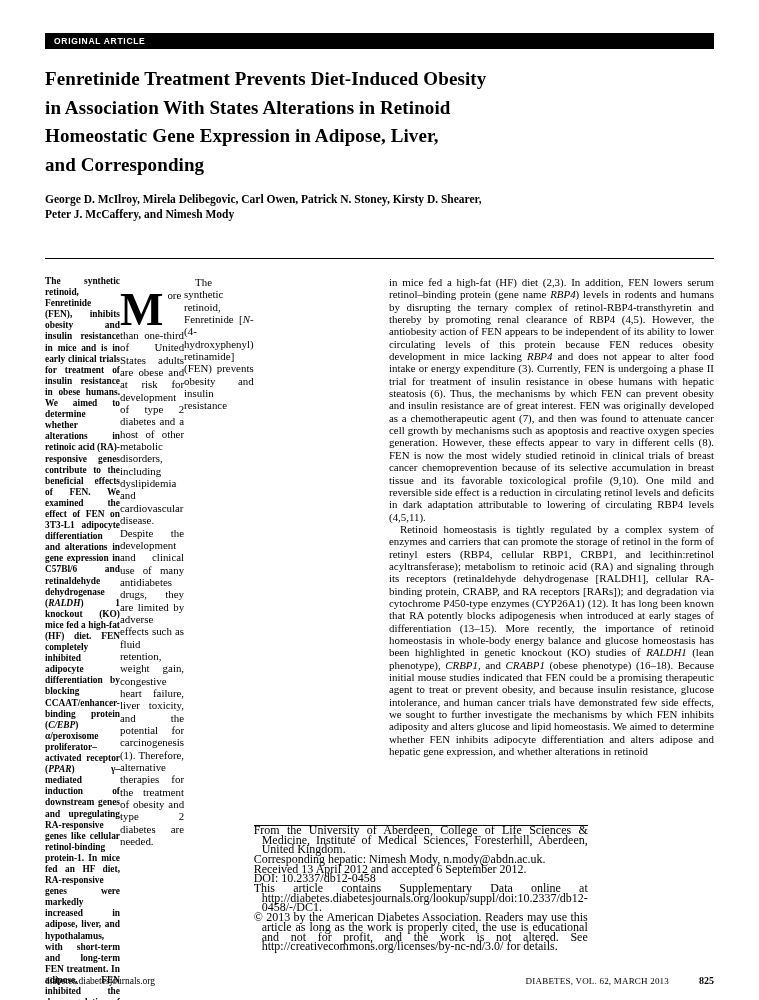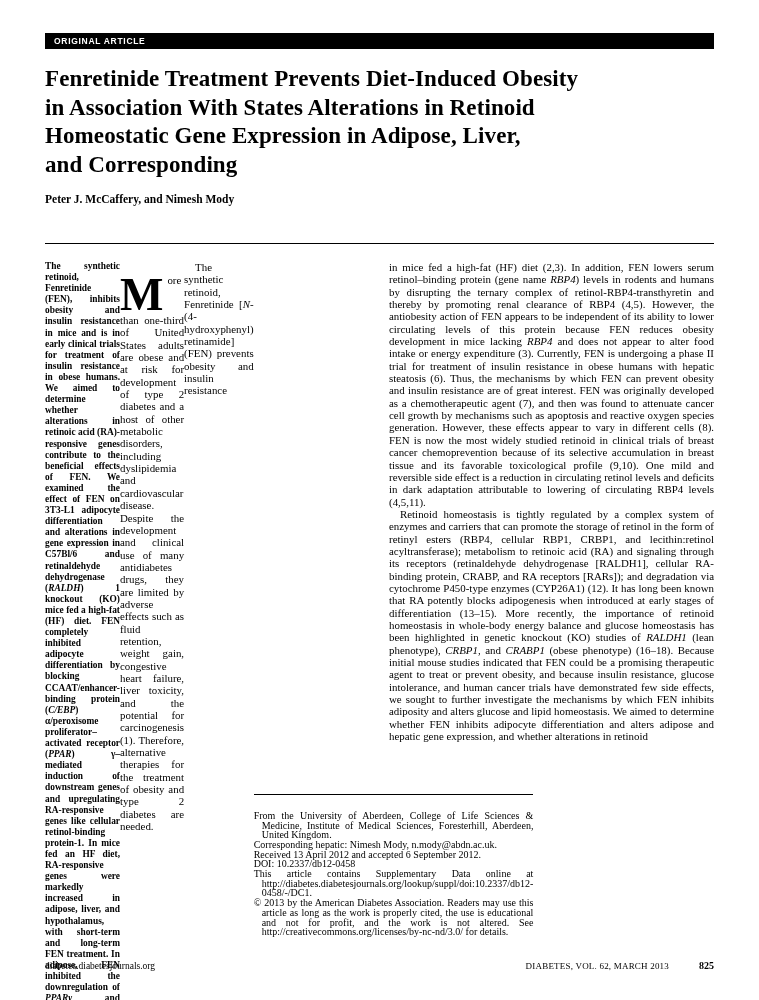--- a/index.html
+++ b/index.html
@@ -19,21 +19,21 @@
     display: flex;
     align-items: center;
     padding-left: 9px;
     font-family: "Liberation Sans", sans-serif;
     font-size: 8.5px;
     font-weight: bold;
     letter-spacing: 0.7px;
   }
   h1.title {
     margin-top: 16px;
-    font-size: 23px;
+    font-size: 19px;
     line-height: 28.5px;
     font-weight: bold;
     letter-spacing: 0.1px;
   }
   h1.title .tline { display: block; white-space: nowrap; }
   .authors {
     margin-top: 13px;
     font-size: 11.5px;
     font-weight: bold;
     line-height: 15px;
@@ -67,22 +67,22 @@
     float: left;
     font-size: 46px;
     line-height: 38px;
     padding-right: 4px;
     padding-top: 2px;
     font-weight: bold;
   }
   .footnotes {
     margin-top: auto;
     border-top: 0.8px solid #000;
-    padding-top: 16px;
-    font-size: 10px;
+    padding-top: 0;
+    font-size: 12px;
     line-height: 9.7px;
     text-align: justify;
   }
   .footnotes .fn {
     padding-left: 8px;
     text-indent: -8px;
   }
   .page-footer {
     margin-top: 23px;
     display: flex;
@@ -104,20 +104,21 @@
   </div>
 
   <h1 class="title">
     <span class="tline">Fenretinide Treatment Prevents Diet-Induced Obesity</span>
     <span class="tline">in Association With States Alterations in Retinoid</span>
     <span class="tline">Homeostatic Gene Expression in Adipose, Liver,</span>
     <span class="tline">and Corresponding</span>
   </h1>
 
   <div class="authors">
+    <div>George D. McIlroy, Mirela Delibegovic, Carl Owen, Patrick N. Stoney, Kirsty D. Shearer,</div>
     <div>Peter J. McCaffery, and Nimesh Mody</div>
   </div>
 
   <div class="header-rule"></div>
 
   <div class="columns">
 
     <div class="col left">
       <p class="abstract">The synthetic retinoid, Fenretinide (FEN), inhibits obesity and insulin resistance in mice and is in early clinical trials for treatment of insulin resistance in obese humans. We aimed to determine whether alterations in retinoic acid (RA)-responsive genes contribute to the beneficial effects of FEN. We examined the effect of FEN on 3T3-L1 adipocyte differentiation and alterations in gene expression in C57Bl/6 and retinaldehyde dehydrogenase (<i>RALDH</i>) 1 knockout (KO) mice fed a high-fat (HF) diet. FEN completely inhibited adipocyte differentiation by blocking CCAAT/enhancer-binding protein (<i>C/EBP</i>) α/peroxisome proliferator–activated receptor (<i>PPAR</i>) γ–mediated induction of downstream genes and upregulating RA-responsive genes like cellular retinol-binding protein-1. In mice fed an HF diet, RA-responsive genes were markedly increased in adipose, liver, and hypothalamus, with short-term and long-term FEN treatment. In adipose, FEN inhibited the downregulation of <i>PPARγ</i> and improved insulin sensitivity and the levels of <i>adiponectin</i>, resistin, and serum RBP (RBP4). FEN inhibited hyperleptinemia in vivo and <i>leptin</i> expression in adipocytes. Surprisingly, hypothalamic neuropeptide Y expression was completely suppressed, suggesting a central effect of FEN to normalize hyperglycemia. Moreover, FEN induced RA-responsive genes in <i>RALDH1</i> KO mice, demonstrating that FEN can augment RA signaling when RA synthesis is impaired. We show that FEN-mediated beneficial effects are through alterations in retinoid homeostasis genes, and these are strong candidates as therapeutic targets for the treatment of obesity and insulin resistance. <i>Diabetes</i> 62:825–836, 2013</p>
 

